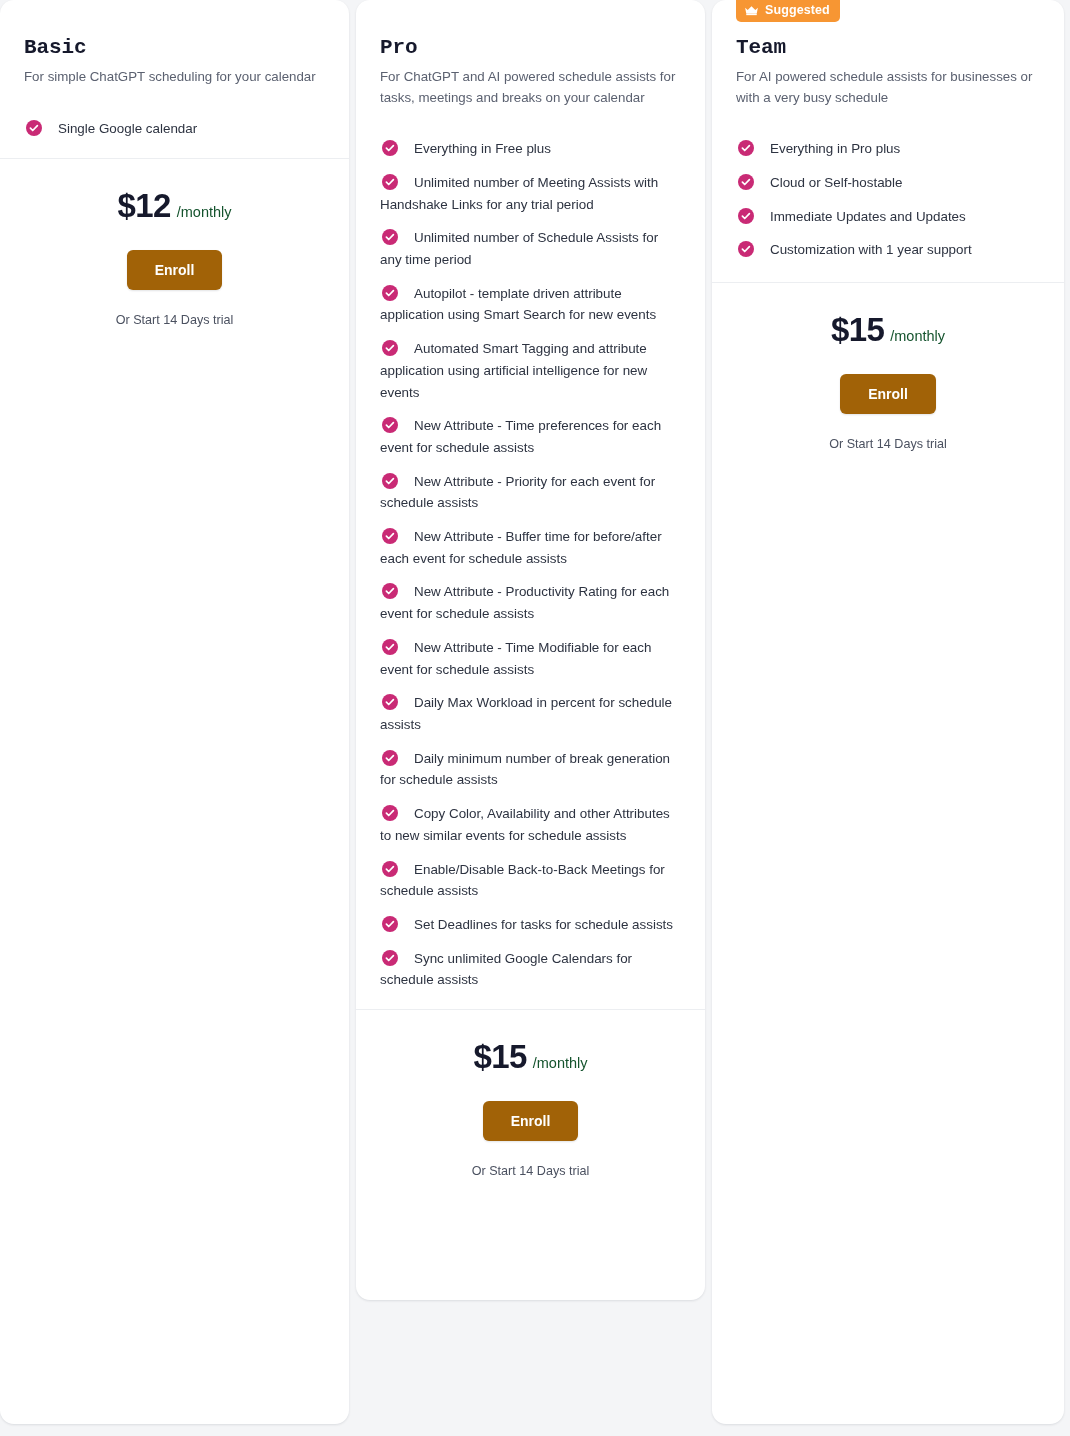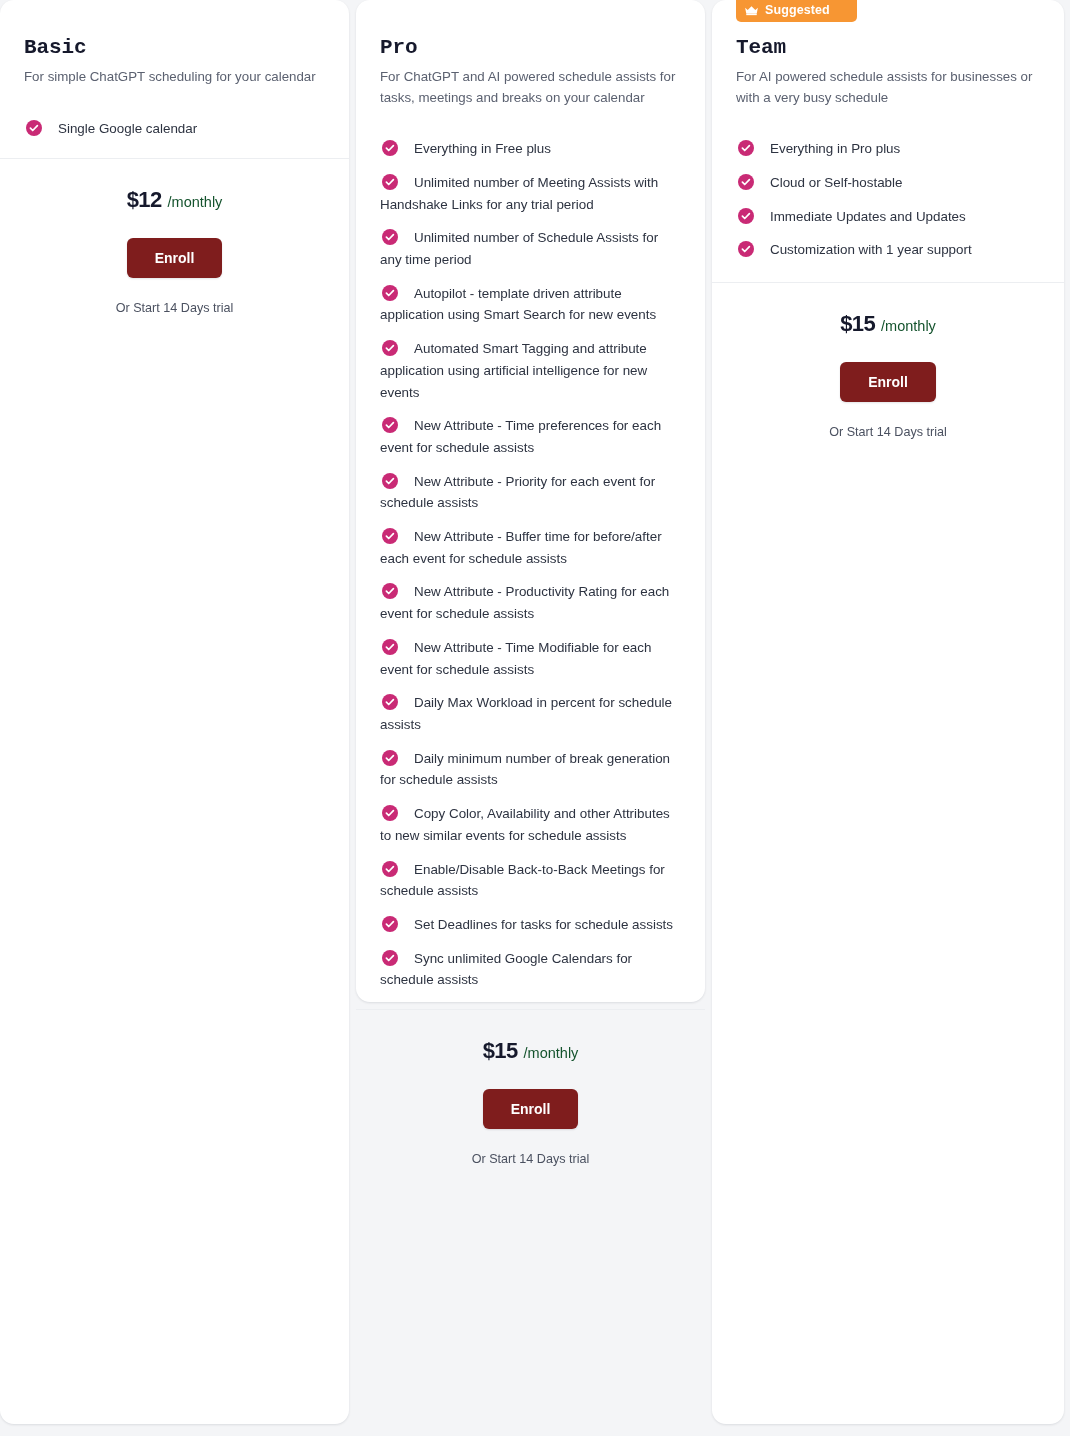--- a/index.html
+++ b/index.html
@@ -26,41 +26,41 @@
   .plan-card {
     position: relative;
     background: #ffffff;
     border-radius: 14px;
     box-shadow: 0 1px 3px rgba(16,24,40,0.07), 0 1px 2px rgba(16,24,40,0.04);
     display: flex;
     flex-direction: column;
   }
 
   .card-basic { width: 349px; height: 1424px; }
-  .card-pro   { width: 349px; height: 1002px; }
+  .card-pro   { width: 349px; height: 1300px; }
   .card-team  { width: 352px; height: 1424px; }
 
   .card-inner {
     padding: 36px 24px 0 24px;
     display: flex;
     flex-direction: column;
     flex: 1;
   }
 
   .card-team .card-inner { padding-top: 36px; }
 
   .badge-suggested {
     position: absolute;
     top: 0;
     left: 24px;
     background: #f79633;
     color: #ffffff;
     font-size: 12.5px;
     font-weight: bold;
-    padding: 4px 27px 5px 8px;
+    padding: 4px 10px 5px 8px;
     border-radius: 0 0 5px 5px;
     display: flex;
     align-items: center;
     gap: 6px;
     line-height: 1;
     letter-spacing: 0.1px;
     z-index: 3;
   }
 
   .crown-icon { display: block; width: 15px; height: 11px; }
@@ -124,35 +124,35 @@
   }
 
   .price-row {
     display: flex;
     align-items: baseline;
     justify-content: center;
     gap: 6px;
   }
 
   .price-amount {
-    font-size: 22px;
+    font-size: 33px;
     font-weight: bold;
     color: #16192c;
     letter-spacing: -0.6px;
   }
 
   .price-period {
     font-size: 14.5px;
     color: #14532d;
   }
 
   .enroll-button {
     margin-top: 25px;
     display: inline-block;
-    background: #7f1d1d;
+    background: #a16207;
     color: #ffffff;
     font-family: "Liberation Sans", sans-serif;
     font-size: 14px;
     font-weight: bold;
     border: 0;
     border-radius: 6px;
     padding: 12px 28px;
     cursor: pointer;
     box-shadow: 0 1px 2px rgba(16,24,40,0.12);
   }

